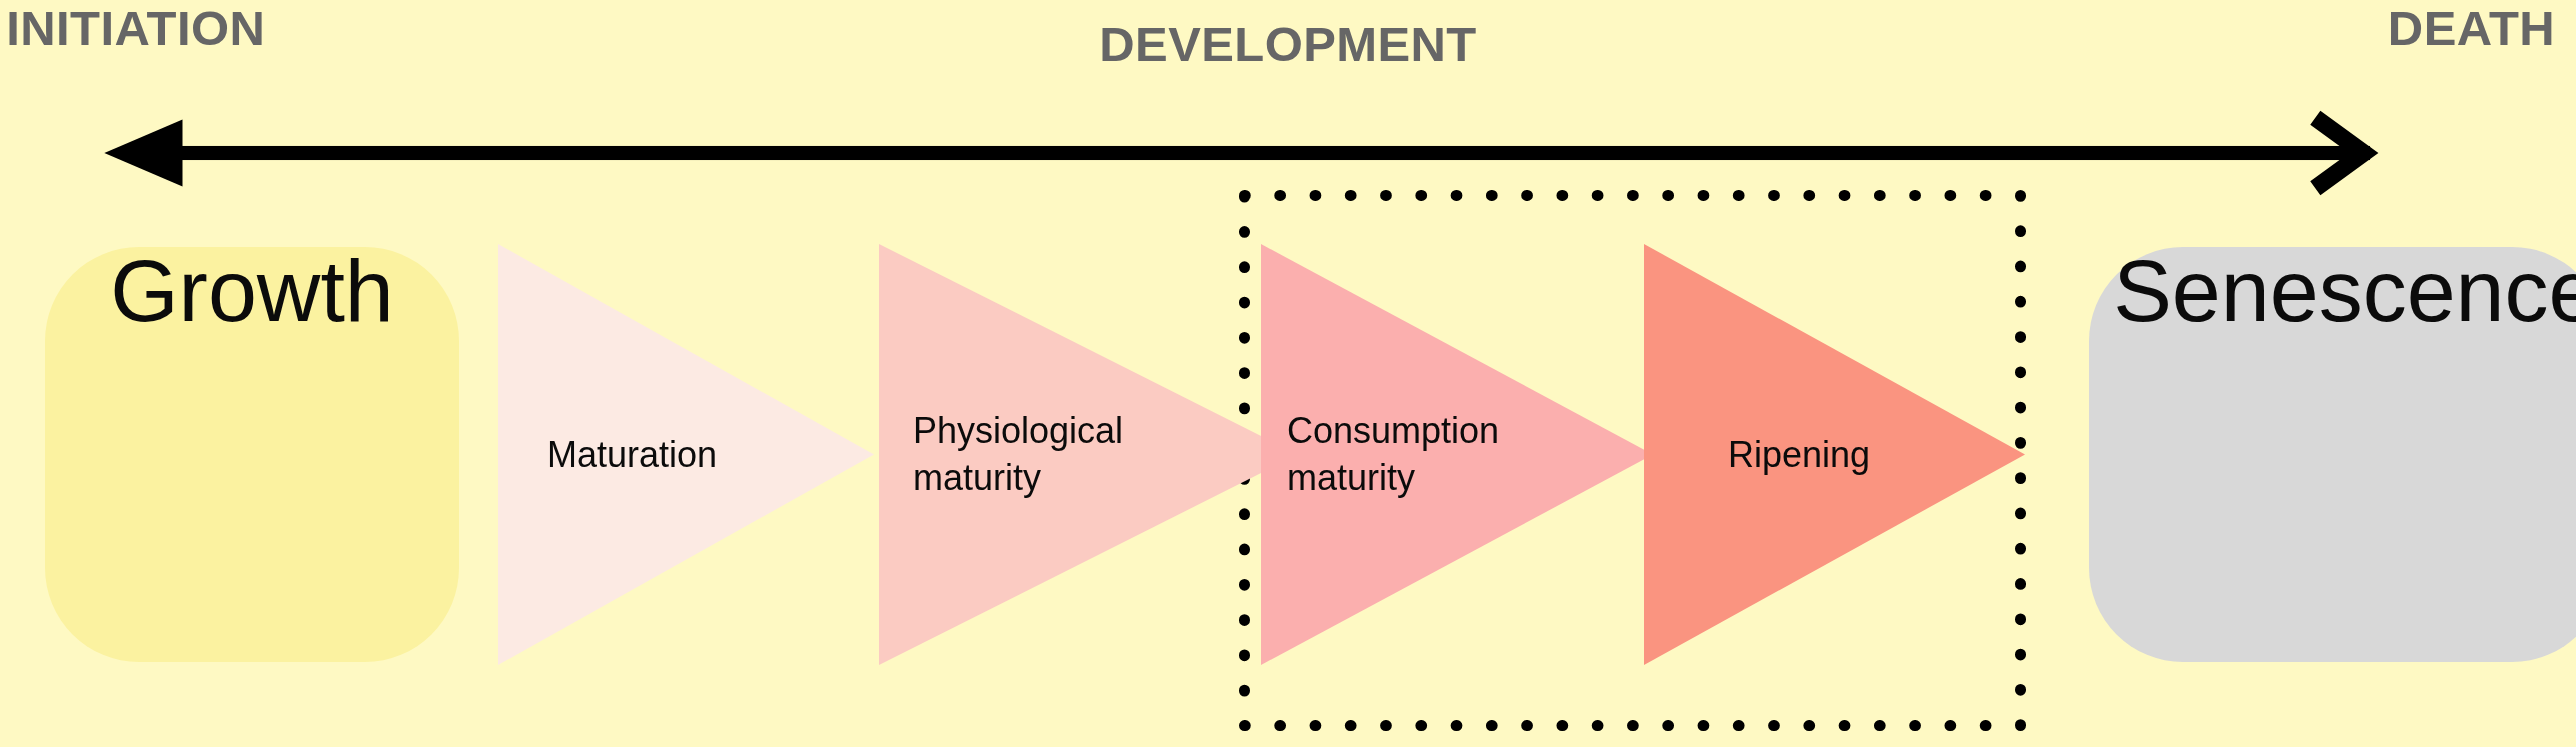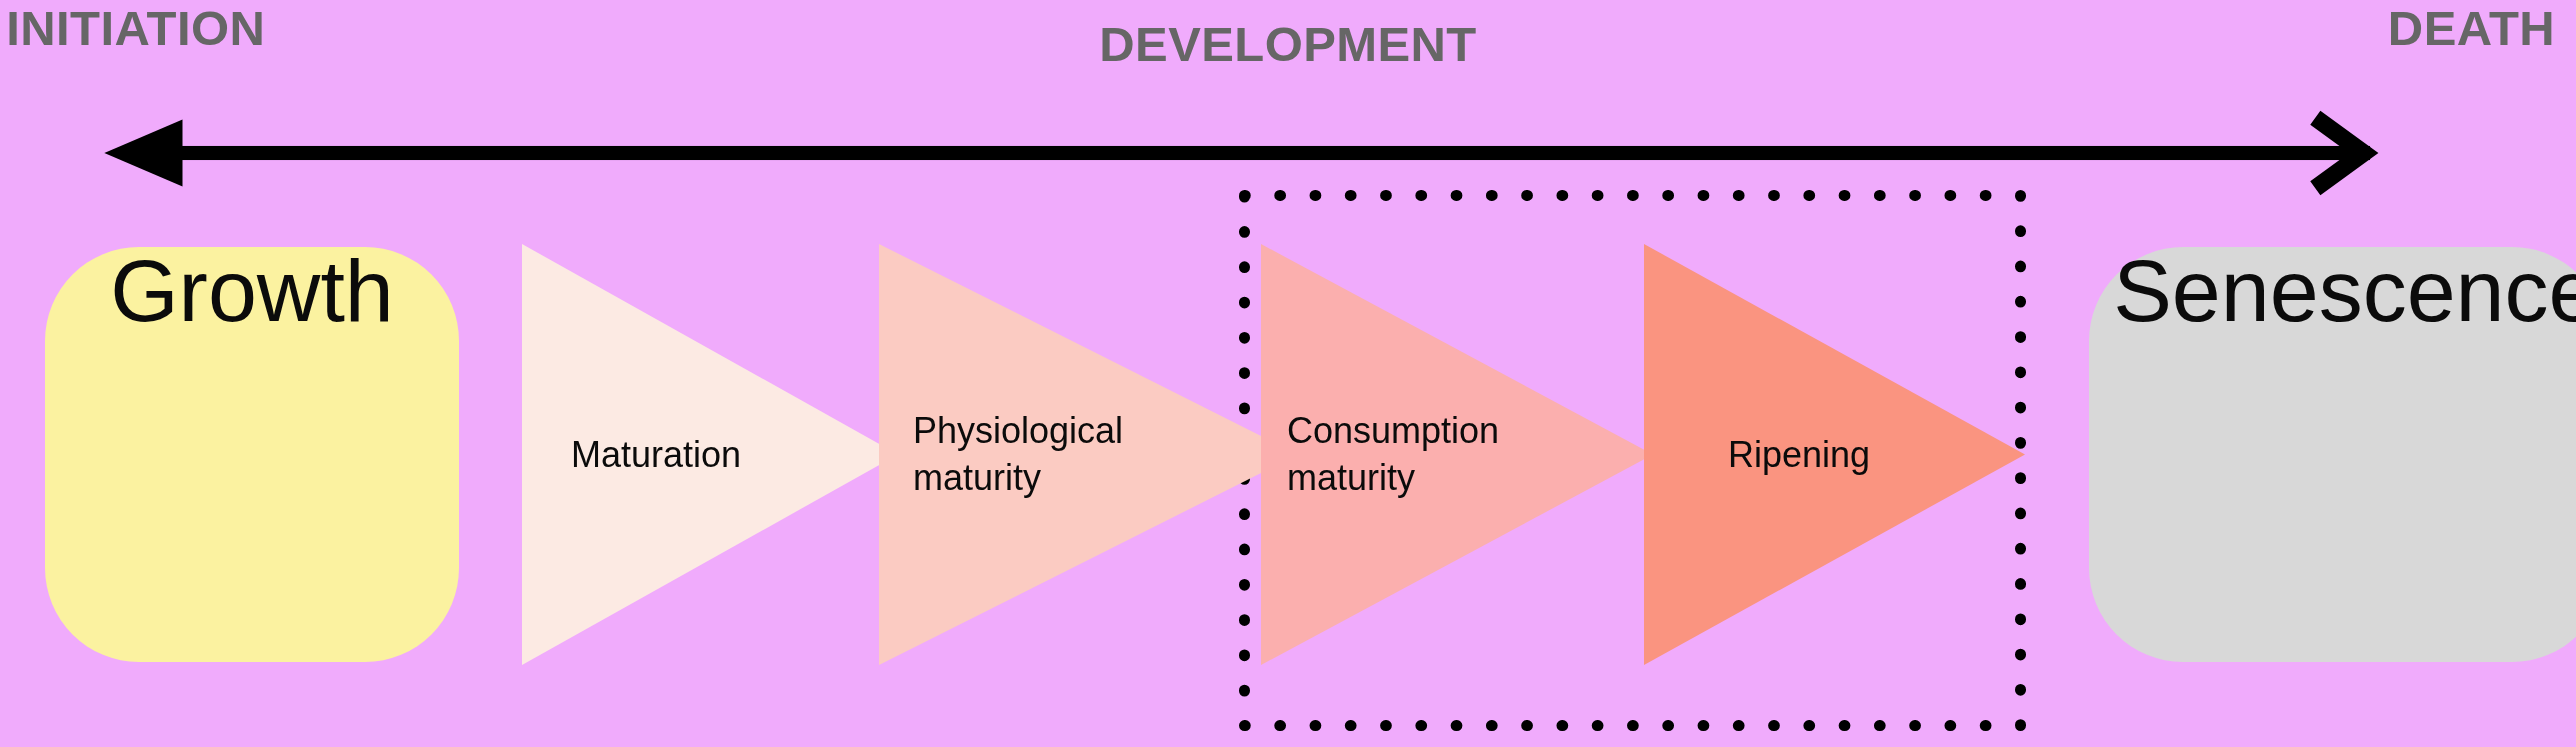--- a/index.html
+++ b/index.html
@@ -10,21 +10,21 @@
   }
   body {
     font-family: "Liberation Sans", sans-serif;
     -webkit-font-smoothing: antialiased;
   }
 
   #stage {
     position: relative;
     width: 2576px;
     height: 747px;
-    background: #f0abfc;
+    background: #fef9c3;
     overflow: hidden;
   }
 
   
   .phase-label {
     position: absolute;
     top: 0px;
     font-size: 49px;
     font-weight: bold;
     color: #666666;
@@ -103,21 +103,21 @@
     position: absolute;
     top: 50%;
     transform: translateY(-50%);
     font-size: 36px;
     color: #0b0b0b;
     line-height: 1.32;
     text-align: left;
     white-space: pre-line;
   }
 
-  #tri-maturation       { left: 498px;  width: 376px; margin-left: 24px; }
+  #tri-maturation       { left: 498px;  width: 376px; }
   #tri-physiological    { left: 879px; width: 392px; padding-left: 27px; }
   #tri-consumption      { left: 1261px; width: 392px; }
   #tri-ripening         { left: 1644px; width: 381px; }
 
   #tri-maturation    .stage-label { left: 49px;  }
   #tri-physiological .stage-label { left: 34px;  }
   #tri-consumption   .stage-label { left: 26px;  }
   #tri-ripening      .stage-label { left: 84px; text-align: right; }
 </style>
 </head>

